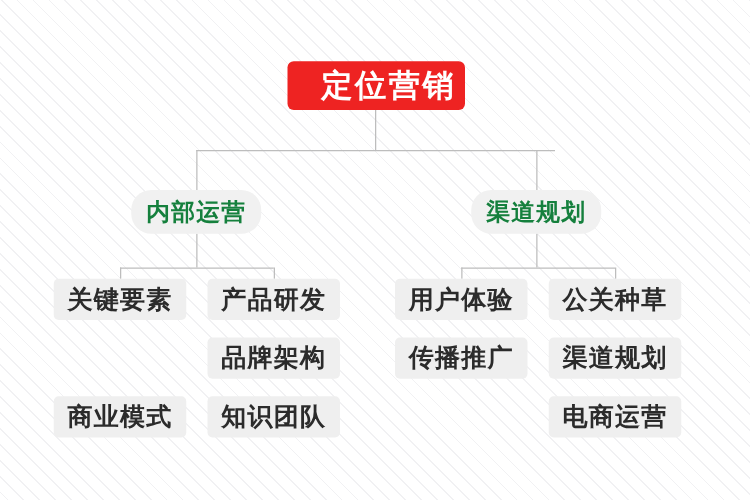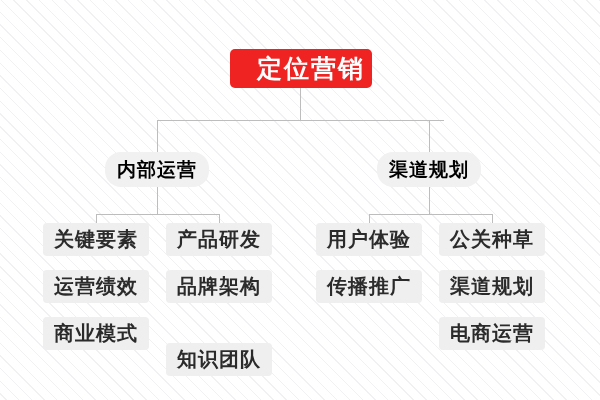--- a/index.html
+++ b/index.html
@@ -59,21 +59,21 @@
     left: 230px;
     top: 49px;
     width: 142px;
     height: 39px;
     letter-spacing: 2px;
     padding-left: 20px;
   }
 
   .node-branch {
     background: #f1f1f1;
-    color: #000000;
+    color: #15803d;
     border-radius: 16px;
     font-size: 19px;
     font-weight: bold;
     width: 104px;
     height: 35px;
     letter-spacing: 1px;
   }
 
   .node-leaf {
     background: #efefef;
@@ -105,26 +105,25 @@
   <div class="line v" style="left:369px; top:214px; height:9px;"></div>
   <div class="line v" style="left:492px; top:214px; height:9px;"></div>
 
   <div class="node node-root">定位营销</div>
 
   <div class="node node-branch" style="left:105px; top:152px;">内部运营</div>
 
   <div class="node node-branch" style="left:377px; top:152px;">渠道规划</div>
 
   <div class="node node-leaf" style="left:43px; top:223px;">关键要素</div>
-  <div class="node node-leaf" style="left:43px; top:270px;">运营绩效</div>
   <div class="node node-leaf" style="left:43px; top:317px;">商业模式</div>
 
   <div class="node node-leaf" style="left:166px; top:223px;">产品研发</div>
   <div class="node node-leaf" style="left:166px; top:270px;">品牌架构</div>
-  <div class="node node-leaf" style="left:166px; top:317px;margin-top:26px;">知识团队</div>
+  <div class="node node-leaf" style="left:166px; top:317px;">知识团队</div>
 
   <div class="node node-leaf" style="left:316px; top:223px;">用户体验</div>
   <div class="node node-leaf" style="left:316px; top:270px;">传播推广</div>
 
   <div class="node node-leaf" style="left:439px; top:223px;">公关种草</div>
   <div class="node node-leaf" style="left:439px; top:270px;">渠道规划</div>
   <div class="node node-leaf" style="left:439px; top:317px;">电商运营</div>
 
 </div>
 

